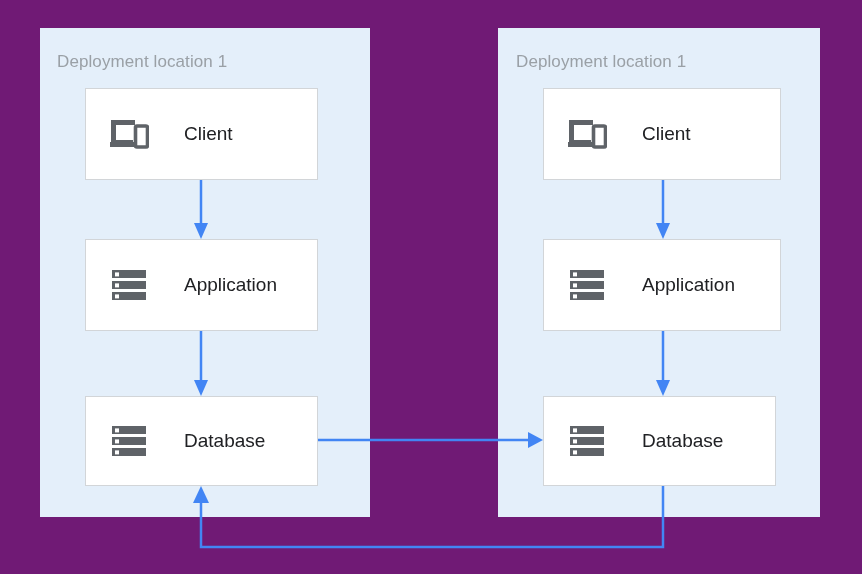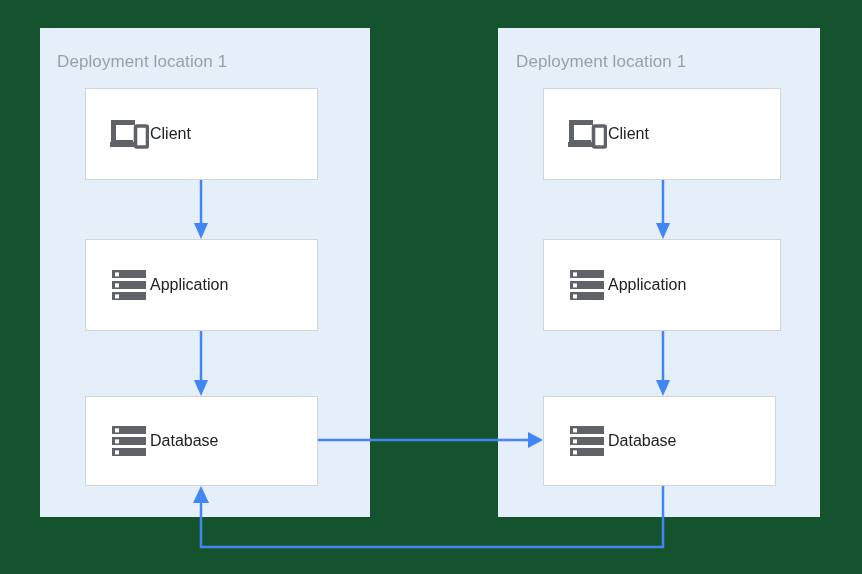--- a/index.html
+++ b/index.html
@@ -7,21 +7,21 @@
     padding: 0;
     background: #ffffff;
   }
   body {
     font-family: "Liberation Sans", sans-serif;
   }
   #canvas {
     position: relative;
     width: 862px;
     height: 574px;
-    background: #14532d;
+    background: #701a75;
     overflow: hidden;
   }
   .zone {
     position: absolute;
     background: #E4EFFA;
   }
   .zone-label {
     position: absolute;
     font-size: 17px;
     color: #9AA0A6;
@@ -39,22 +39,22 @@
   .node-icon {
     margin-left: 22px;
     flex: 0 0 auto;
     display: flex;
     align-items: center;
     justify-content: center;
     width: 42px;
     height: 42px;
   }
   .node-label {
-    margin-left: 0;
-    font-size: 16px;
+    margin-left: 34px;
+    font-size: 19px;
     color: #202124;
     white-space: nowrap;
   }
   svg.edges {
     position: absolute;
     left: 0;
     top: 0;
     width: 862px;
     height: 574px;
     pointer-events: none;

